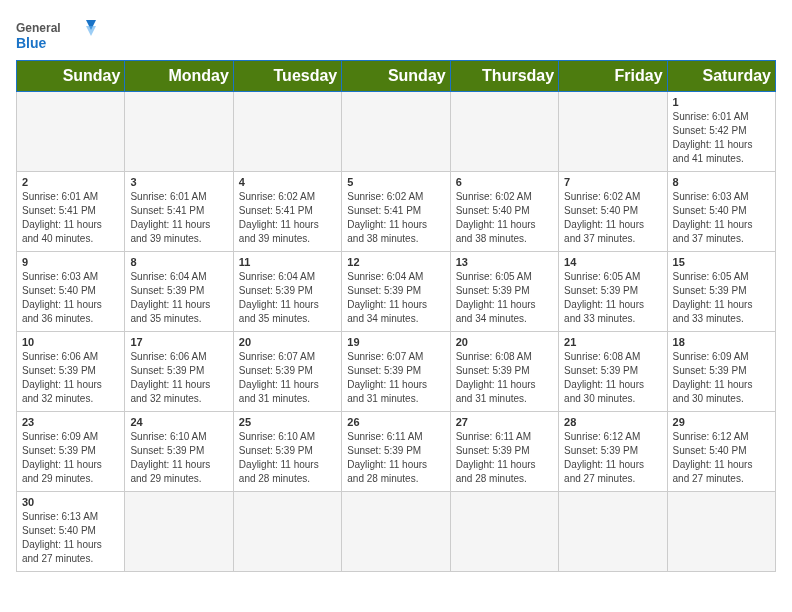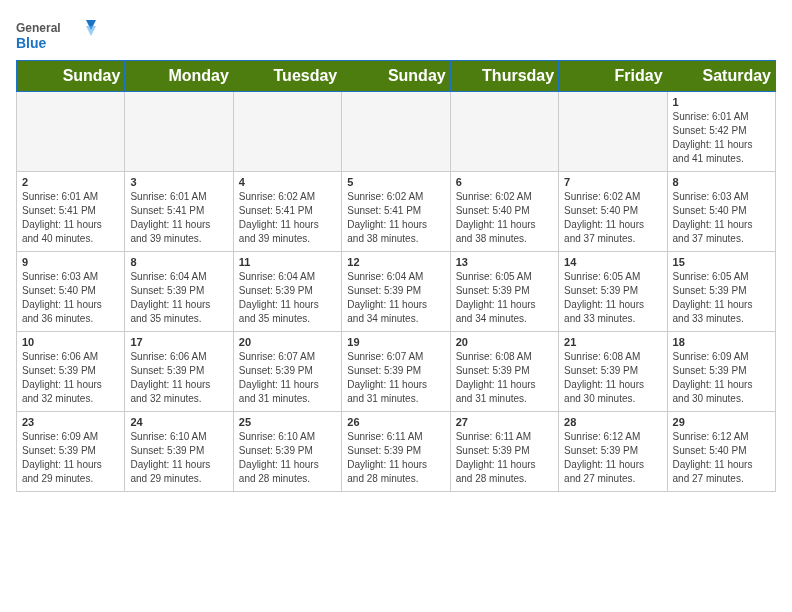--- a/index.html
+++ b/index.html
@@ -224,14 +224,26 @@
         </td>
         <td>
           <span class="day-num">28</span>
           <div class="day-info">Sunrise: 6:12 AM<br>Sunset: 5:39 PM<br>Daylight: 11 hours and 27 minutes.</div>
         </td>
         <td>
           <span class="day-num">29</span>
           <div class="day-info">Sunrise: 6:12 AM<br>Sunset: 5:40 PM<br>Daylight: 11 hours and 27 minutes.</div>
         </td>
       </tr>
+      <tr>
+        <td>
+          <span class="day-num">30</span>
+          <div class="day-info">Sunrise: 6:13 AM<br>Sunset: 5:40 PM<br>Daylight: 11 hours and 27 minutes.</div>
+        </td>
+        <td class="empty"></td>
+        <td class="empty"></td>
+        <td class="empty"></td>
+        <td class="empty"></td>
+        <td class="empty"></td>
+        <td class="empty"></td>
+      </tr>
     </tbody>
 </table>
 
 </body></html>

